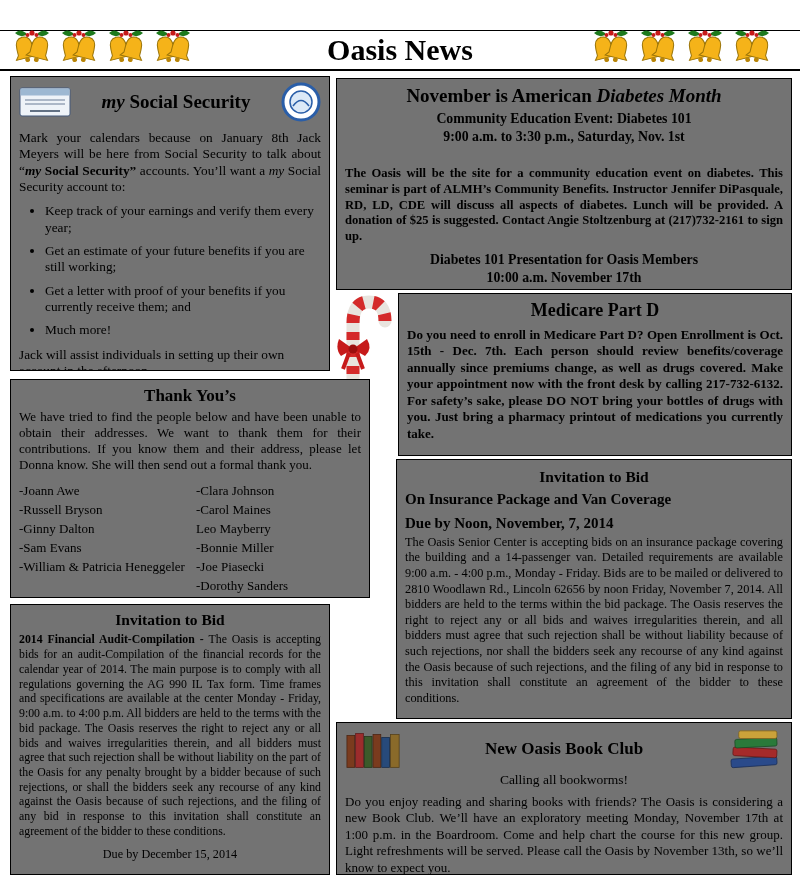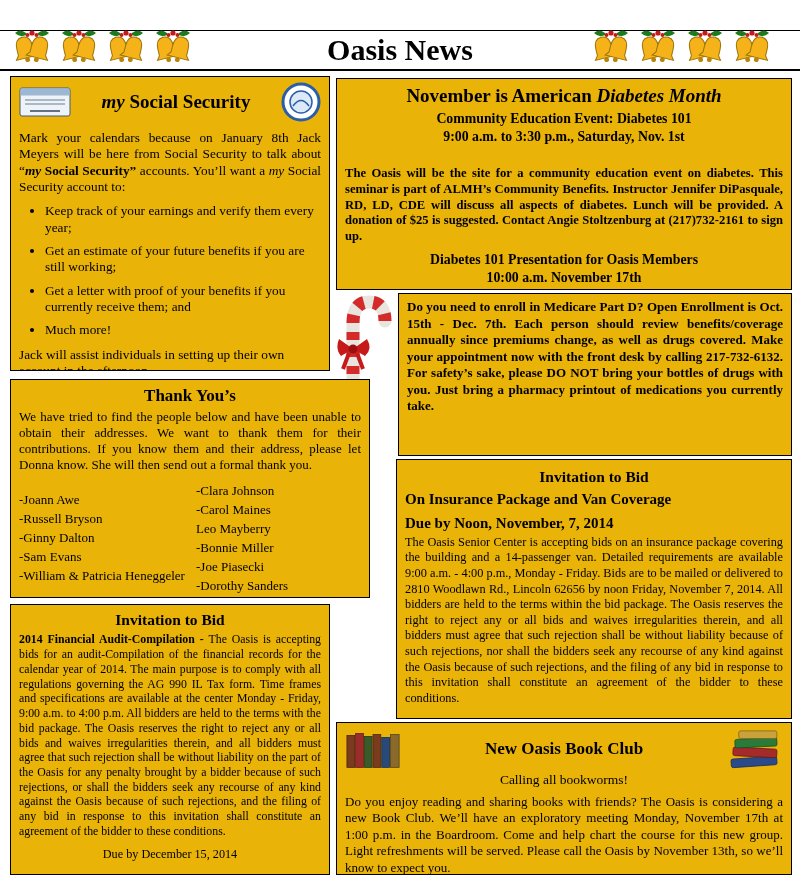--- a/index.html
+++ b/index.html
@@ -18,38 +18,38 @@
   .header-title {
     position: absolute; left: 0; top: 31px; width: 100%;
     text-align: center; font-size: 30px; font-weight: bold; line-height: 38px;
   }
   .bells { position: absolute; top: 27px; display: flex; gap: 7px; }
   .bells-left { left: 12px; }
   .bells-right { right: 28px; }
   .bell { width: 40px; height: 42px; display: inline-block; }
   
   .box {
-    position: absolute; border: 1.4px solid #000; background: #eab308;
+    position: absolute; border: 1.4px solid #000; background: #737373;
     padding: 5px 8px; overflow: hidden;
   }
   .box-title { text-align: center; font-weight: bold; }
   .just { text-align: justify; }
   .ctr { text-align: center; }
   
   #box-ss { left: 10px; top: 76px; width: 320px; height: 295px; font-size: 13.3px; line-height: 1.23; }
   #box-ss .ss-head { display: flex; align-items: center; justify-content: space-between; margin-bottom: 8px; }
   #box-ss .ss-title { font-size: 19px; font-weight: bold; }
   .ss-card-icon { width: 52px; height: 30px; }
   .ssa-seal-icon { width: 40px; height: 40px; }
   .ss-bullets { list-style: disc; padding-left: 26px; margin: 8px 0 8px 0; }
   .ss-bullets li { margin-bottom: 7px; }
 
   #box-thanks { left: 10px; top: 379px; width: 360px; height: 219px; font-size: 13px; line-height: 1.24; }
   #box-thanks .box-title { font-size: 17px; margin-bottom: 3px; }
-  .names { display: flex; margin-top: 7px; align-items: center; }
+  .names { display: flex; margin-top: 7px; }
   .names-col { width: 50%; }
   .names-col div { line-height: 19px; }
   .names-col.right { padding-left: 6px; }
 
   #box-audit { left: 10px; top: 604px; width: 320px; height: 271px; font-size: 11.8px; line-height: 1.25; }
   #box-audit .box-title { font-size: 15.5px; margin-bottom: 3px; }
   #box-audit .due { text-align: center; margin-top: 8px; font-size: 12.2px; }
 
   #box-diabetes { left: 336px; top: 78px; width: 456px; height: 212px; font-size: 12.6px; line-height: 1.26; }
   #box-diabetes .box-title { font-size: 19px; margin-bottom: 2px; }
@@ -246,20 +246,21 @@
     <path d="M17 100 L17 32 Q17 11 33 11 Q49 11 49 30" stroke="#e8e4de" stroke-width="13" fill="none" stroke-linecap="round"></path>
     <path d="M17 100 L17 32 Q17 11 33 11 Q49 11 49 30" stroke="#d42a2a" stroke-width="13" fill="none" stroke-dasharray="8 9"></path>
     <path d="M17 58 L3 48 Q-1 58 5 65 Z" fill="#c61a1a"></path>
     <path d="M17 58 L31 48 Q37 58 29 65 Z" fill="#c61a1a"></path>
     <path d="M13 62 L7 78 M21 62 L27 78" stroke="#c61a1a" stroke-width="4"></path>
     <circle cx="17" cy="58" r="4.5" fill="#9c0f0f"></circle>
   </svg>
 </div>
 
 <div class="box" id="box-medicare">
+  <div class="box-title">Medicare Part D</div>
   <p class="just body">Do you need to enroll in Medicare Part D?  Open Enrollment is Oct. 15th - Dec. 7th.  Each person should review benefits/coverage annually since premiums change, as well as drugs covered.  Make your appointment now with the front desk by calling 217-732-6132.  For safety’s sake, please DO NOT bring your bottles of drugs with you.  Just bring a pharmacy printout of  medications you currently take.</p>
 </div>
 
 <div class="box" id="box-thanks">
   <div class="box-title">Thank You’s</div>
   <p class="just">We have tried to find the people below and have been unable to obtain their addresses.  We want to thank them for their contributions.  If you know them and their address, please let Donna know.  She will then send out a formal thank you.</p>
   <div class="names">
     <div class="names-col">
       <div>-Joann Awe</div>
       <div>-Russell Bryson</div>

